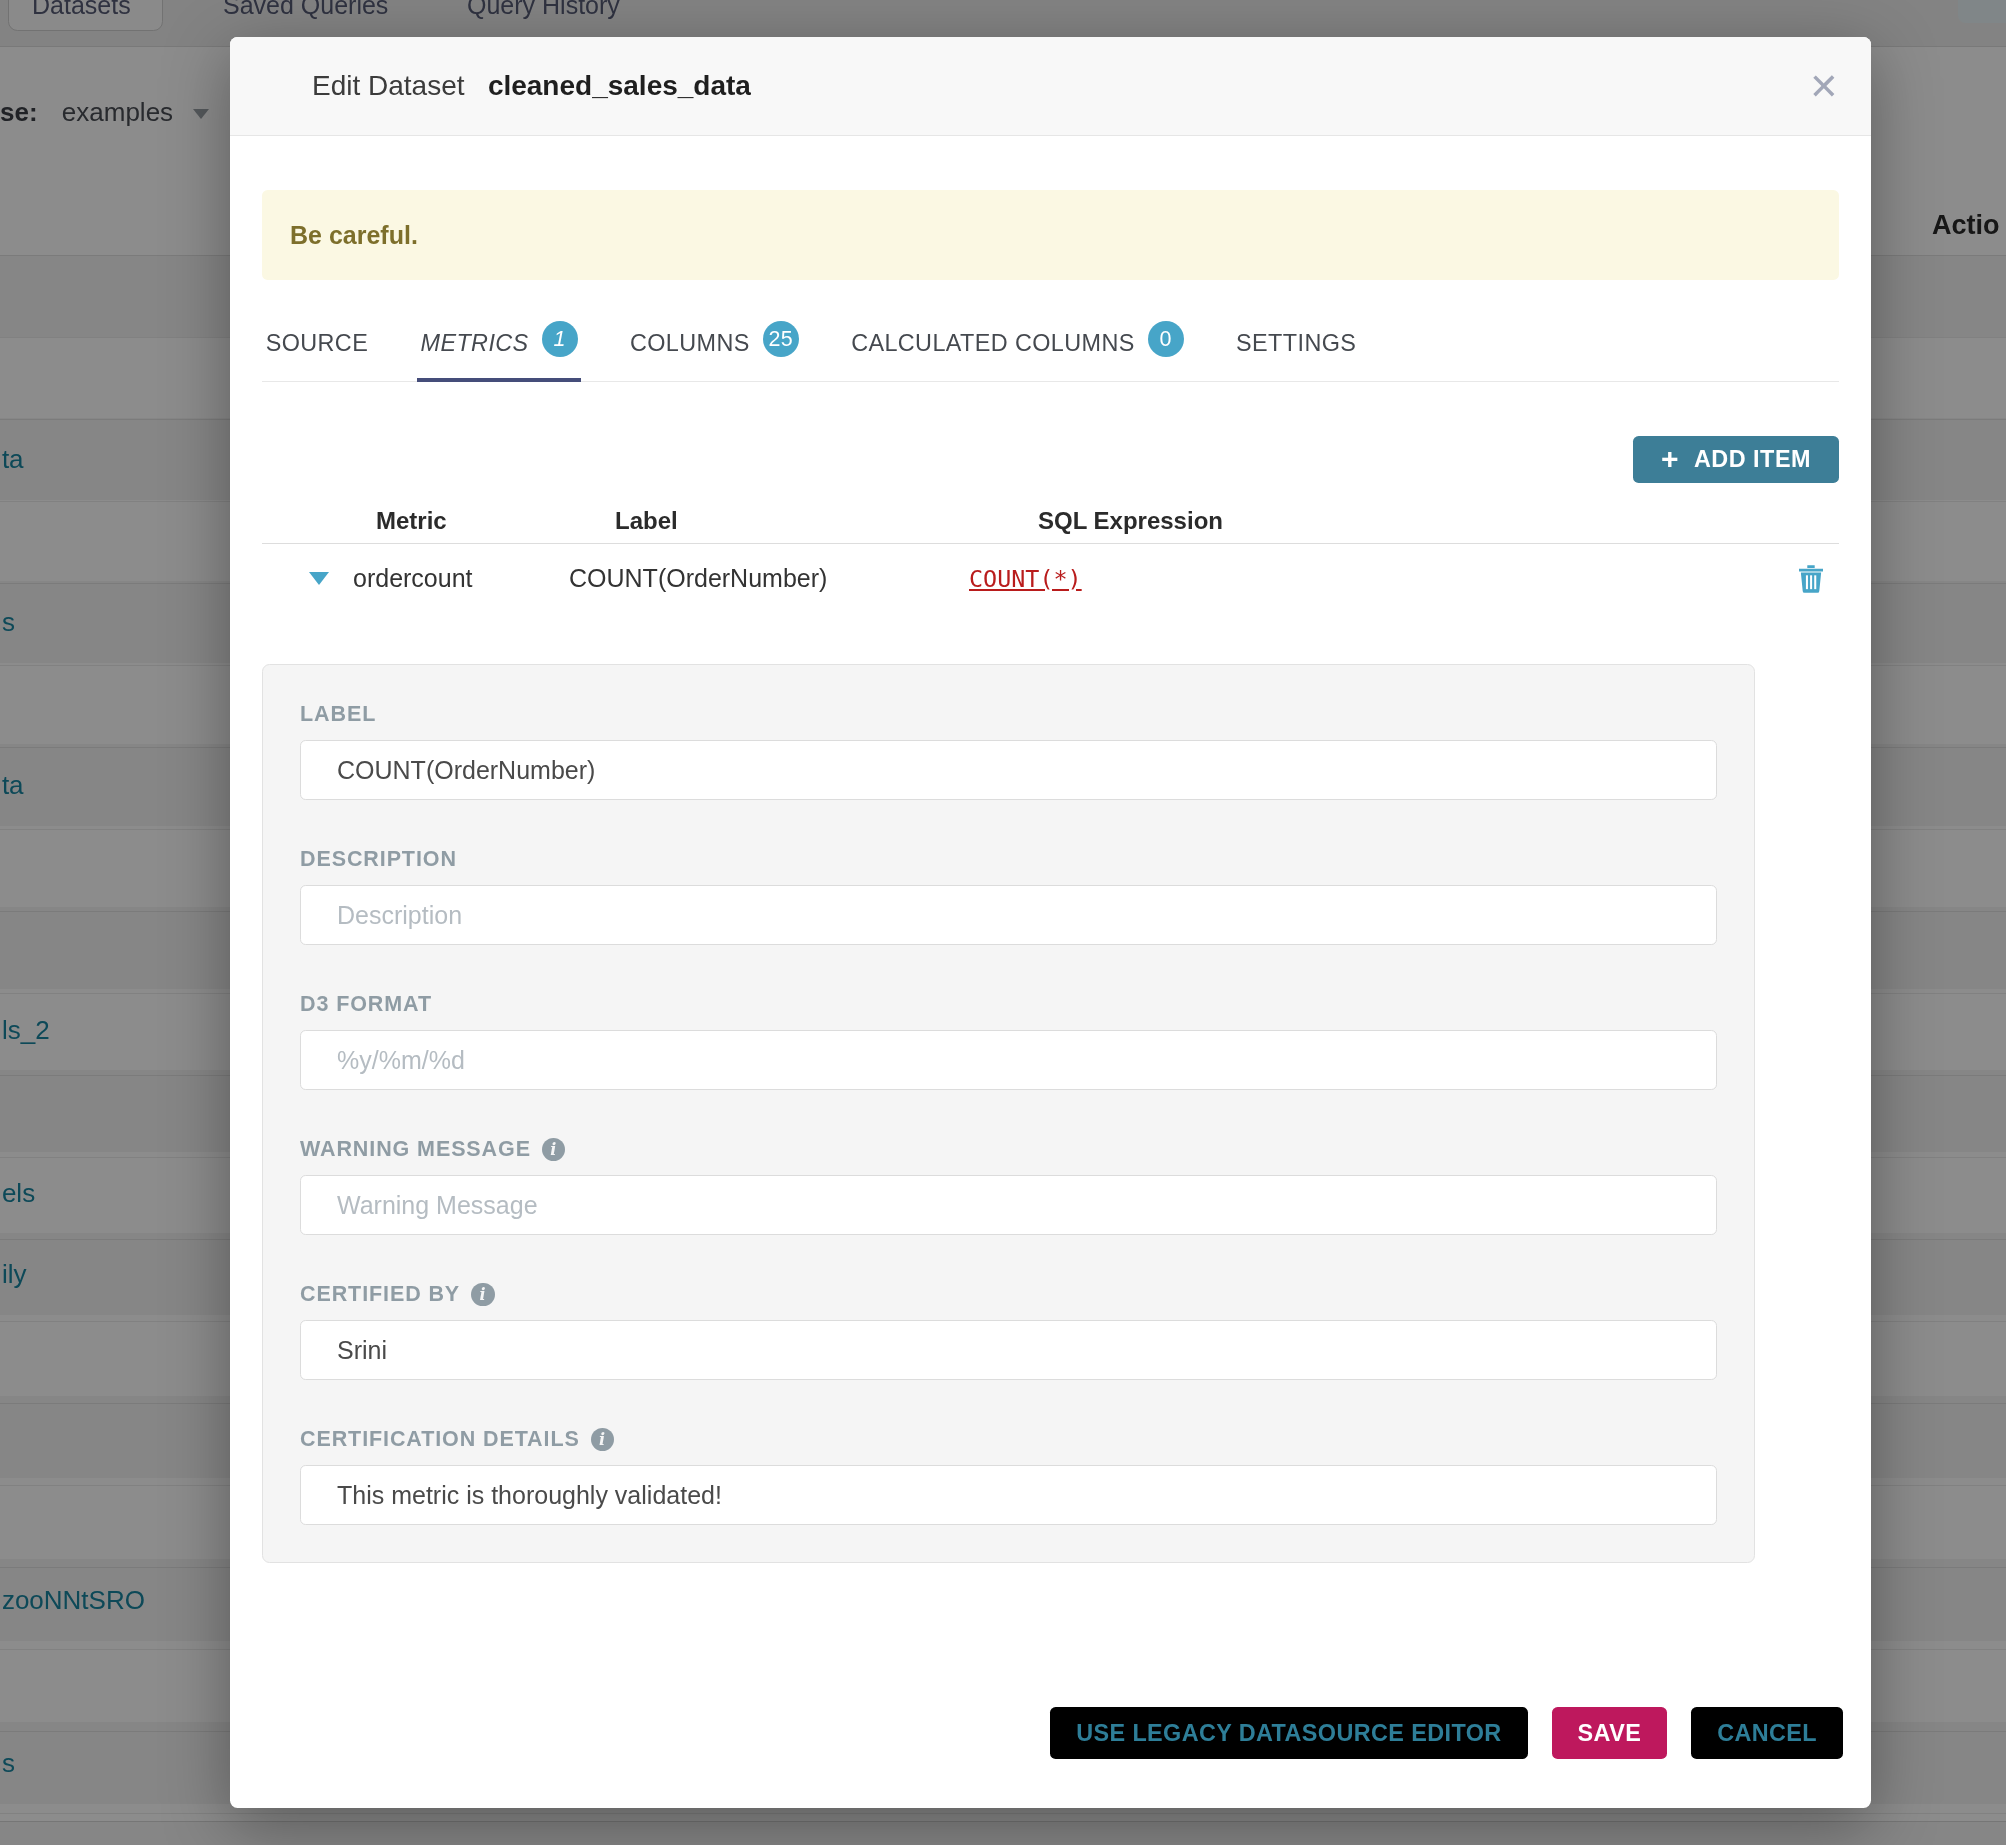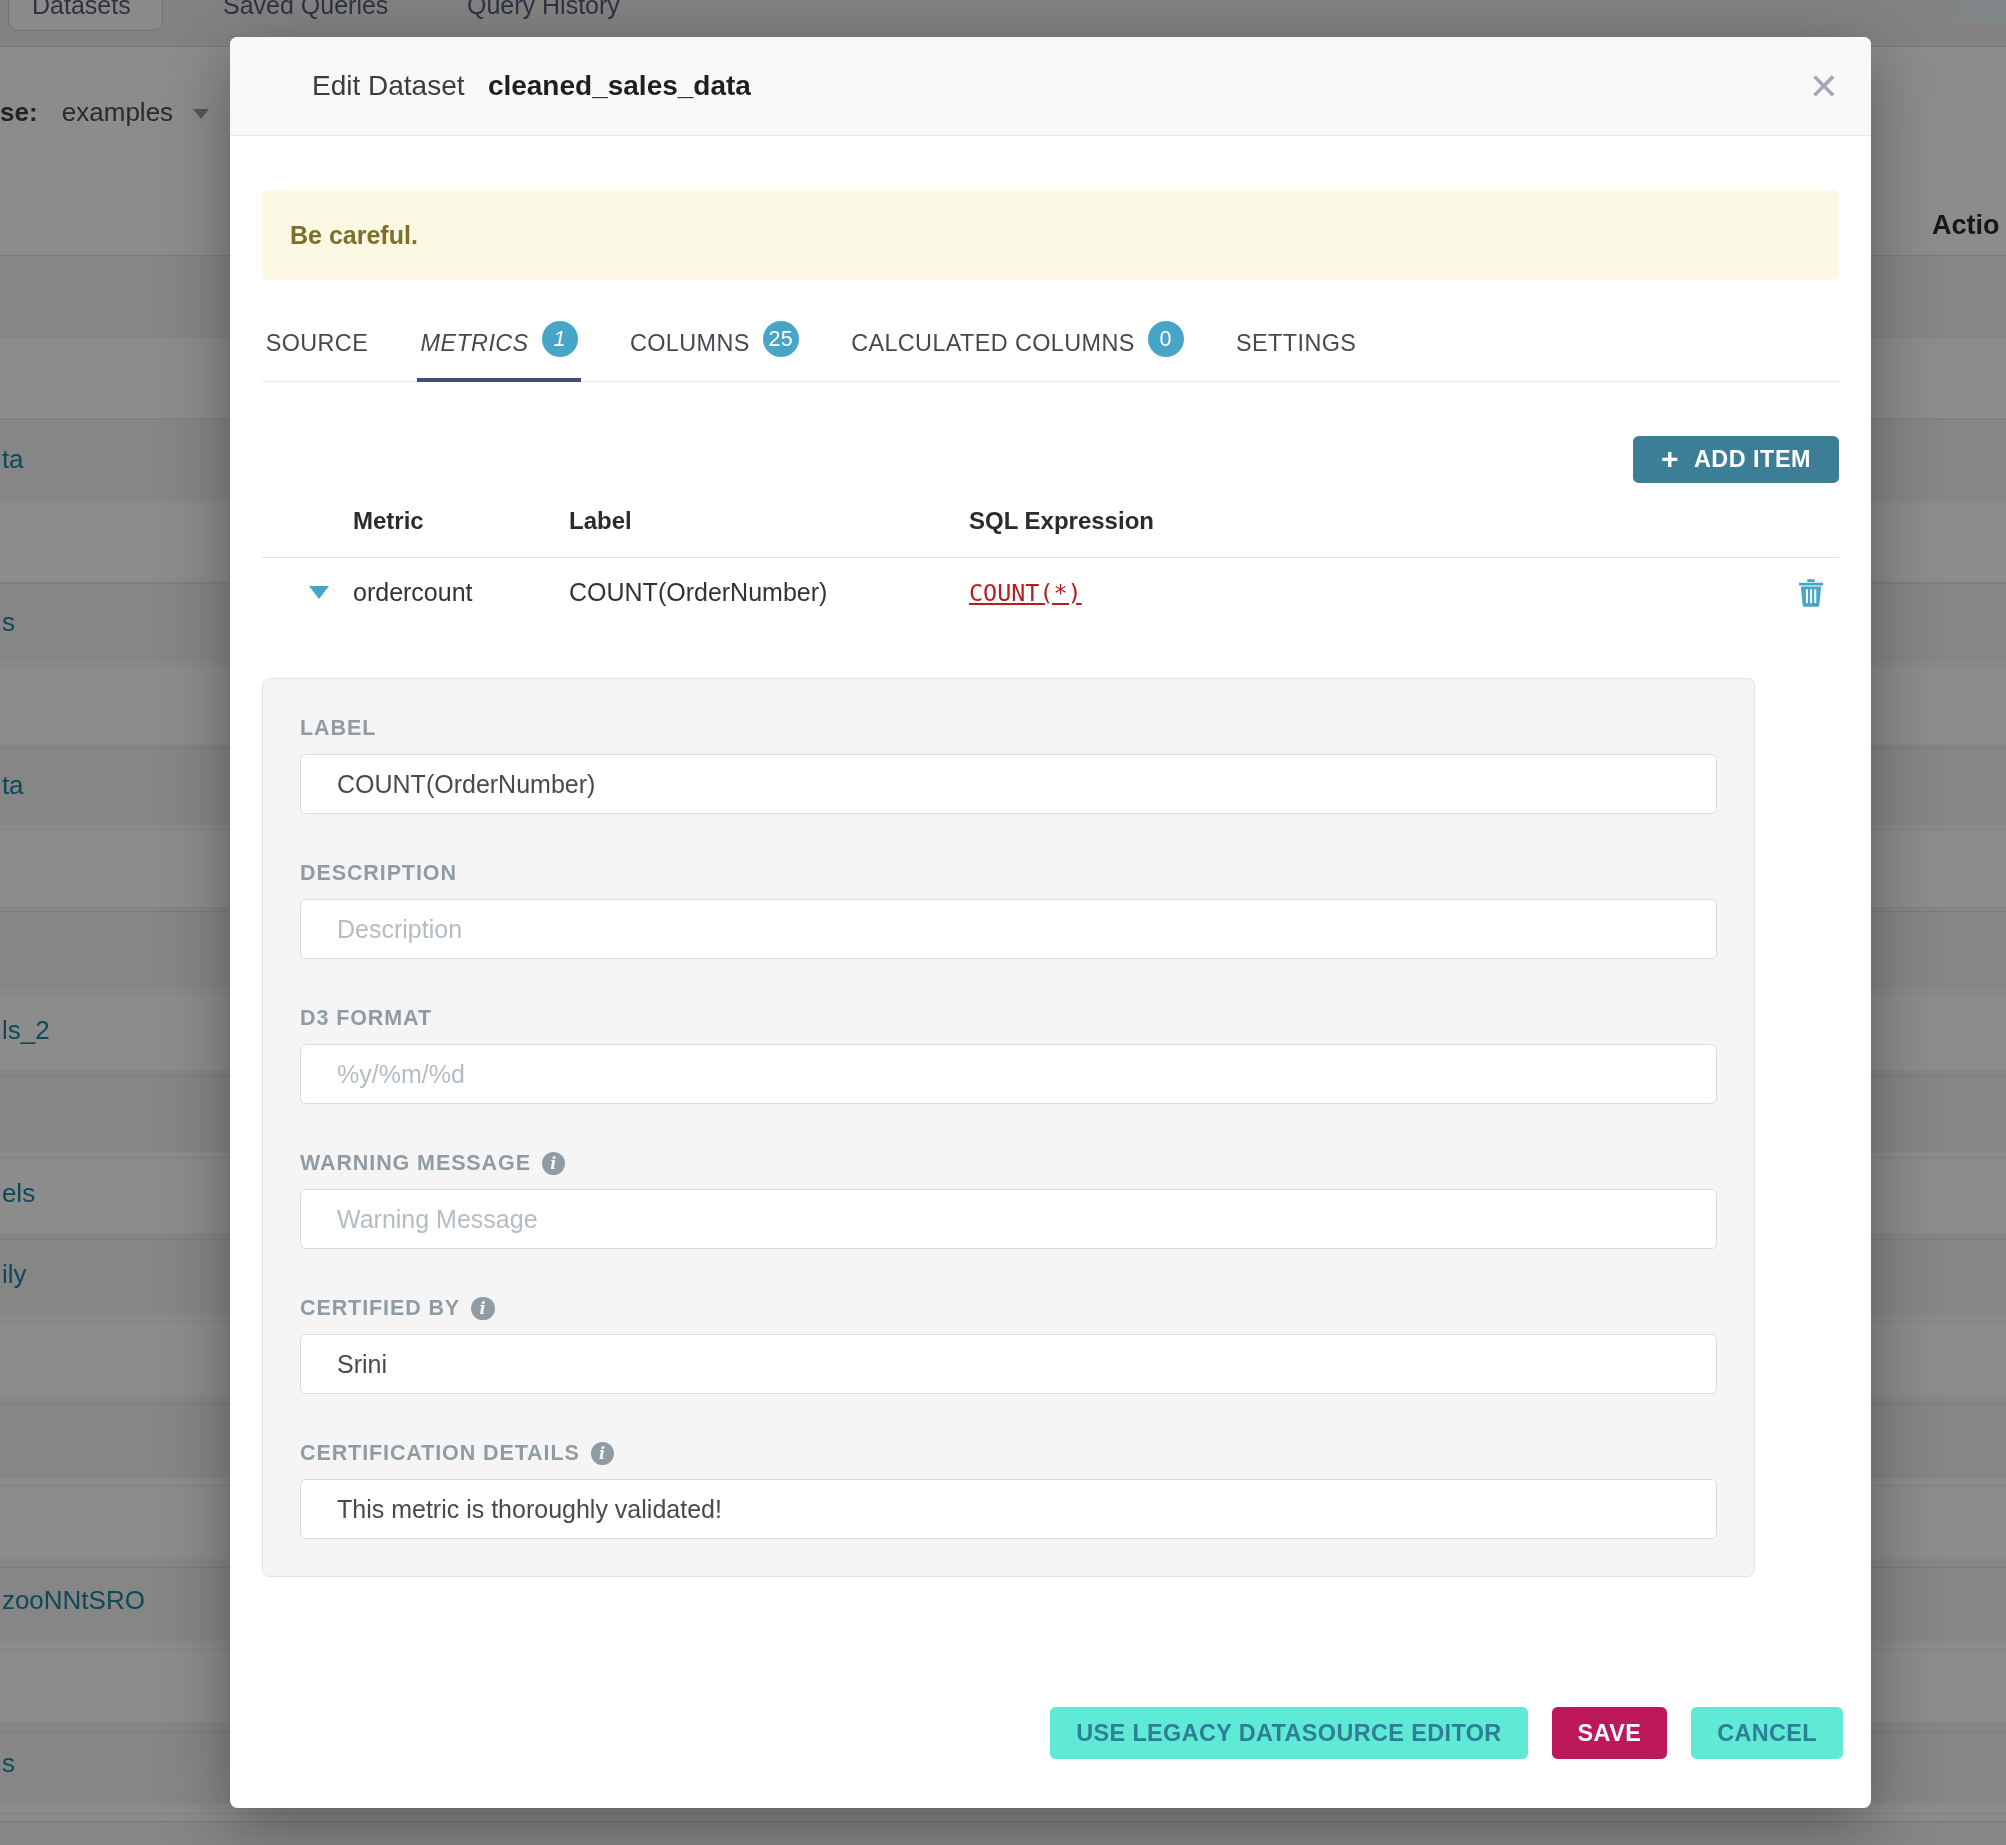--- a/index.html
+++ b/index.html
@@ -116,21 +116,21 @@
   .additem-row { display:flex; justify-content:flex-end; margin-top:54px; }
   .btn-additem {
     height:47px; background:#3d7e97; color:#fff; border:none; border-radius:5.6px;
     font-family:"Liberation Sans",sans-serif;
     font-size:23.4px; font-weight:700; letter-spacing:0.5px;
     display:flex; align-items:center; gap:15px; padding:0 28px; cursor:pointer;
   }
   .btn-additem .plus { font-size:30px; font-weight:700; line-height:1; }
 
   .grid { display:grid; grid-template-columns:79px 216px 400px 1fr 56px; align-items:center; }
-  .grid-head { margin-top:24px; padding-bottom:22px; border-bottom:1.9px solid #dddddd; }
+  .grid-head { margin-top:24px; padding-bottom:8px; border-bottom:1.9px solid #dddddd;gap:23px; }
   .grid-head .h { font-size:24px; font-weight:700; color:#2b2b2b; padding-left:12px; }
   .metric-row { padding:20.6px 0 24px 0; }
   .cell { font-size:25px; color:#333; padding-left:12px; }
   .cell.mono { font-family:"DejaVu Sans Mono", monospace; font-size:23.4px; color:#b91c1c;text-decoration:underline; }
   .caret-cell { padding-left:47px; }
   .caret-down {
     width:0; height:0; border-left:10.3px solid transparent; border-right:10.3px solid transparent;
     border-top:13px solid #47a5c8; cursor:pointer;
   }
   .trash-cell { display:flex; justify-content:center; cursor:pointer; }
@@ -158,21 +158,21 @@
   .field input::placeholder { color:#b5bcc2; }
 
   .modal-footer {
     position:absolute; right:28px; bottom:49px; display:flex; gap:24px; align-items:center;
   }
   .btn {
     height:52px; border:none; border-radius:5.6px; font-family:"Liberation Sans",sans-serif;
     font-size:23.4px; font-weight:700; letter-spacing:0.4px; cursor:pointer;
     display:flex; align-items:center; padding:0 26px;
   }
-  .btn-light { background:#5eead4; color:#2e7e98; }
+  .btn-light { background:#000000; color:#2e7e98; }
   .btn-solid { background:#be185d; color:#ffffff; }
 
   .trash-svg { width:24px; height:28px; fill:#47a5c8; }
 </style>
 </head>
 <body>
 
 <div class="bg-page">
 
   <div class="bg-nav">

